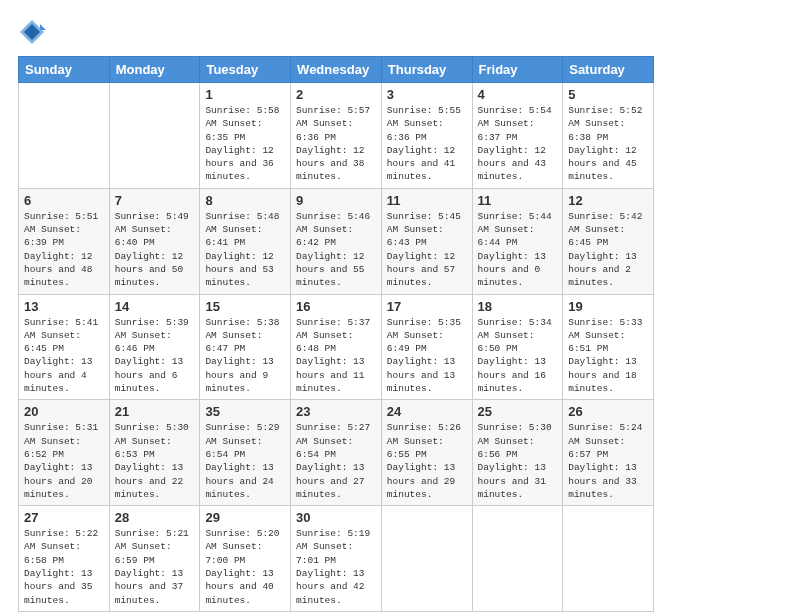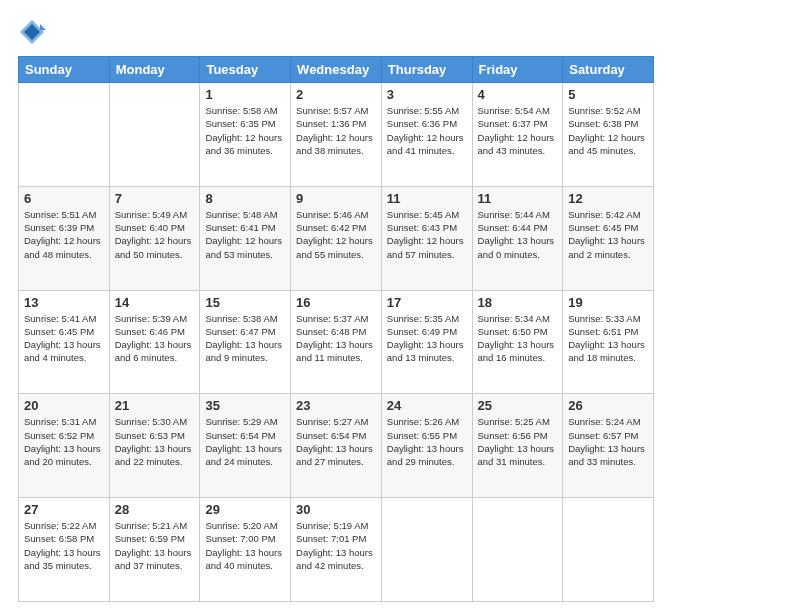--- a/index.html
+++ b/index.html
@@ -87,20 +87,21 @@
       font-size: 13px;
       font-weight: bold;
       color: #333;
       display: block;
       margin-bottom: 2px;
     }
     .day-info {
       font-size: 9.5px;
       color: #333;
       line-height: 1.4;
+      font-family: Liberation Mono, monospace;
     }
     .empty-cell {
       background: #fff !important;
     }
     .row-even td { background: #efefef; }
     .row-odd td { background: #fff; }
   </style>
 </head>
 <body>
 
@@ -141,21 +142,21 @@
           <td class="empty-cell"></td>
           <td>
             <span class="day-number">1</span>
             <div class="day-info">Sunrise: 5:58 AM
 Sunset: 6:35 PM
 Daylight: 12 hours and 36 minutes.</div>
           </td>
           <td>
             <span class="day-number">2</span>
             <div class="day-info">Sunrise: 5:57 AM
-Sunset: 1:36 PM
+Sunset: 6:36 PM
 Daylight: 12 hours and 38 minutes.</div>
           </td>
           <td>
             <span class="day-number">3</span>
             <div class="day-info">Sunrise: 5:55 AM
 Sunset: 6:36 PM
 Daylight: 12 hours and 41 minutes.</div>
           </td>
           <td>
             <span class="day-number">4</span>
@@ -284,21 +285,21 @@
 Daylight: 13 hours and 27 minutes.</div>
           </td>
           <td>
             <span class="day-number">24</span>
             <div class="day-info">Sunrise: 5:26 AM
 Sunset: 6:55 PM
 Daylight: 13 hours and 29 minutes.</div>
           </td>
           <td>
             <span class="day-number">25</span>
-            <div class="day-info">Sunrise: 5:25 AM
+            <div class="day-info">Sunrise: 5:30 AM
 Sunset: 6:56 PM
 Daylight: 13 hours and 31 minutes.</div>
           </td>
           <td>
             <span class="day-number">26</span>
             <div class="day-info">Sunrise: 5:24 AM
 Sunset: 6:57 PM
 Daylight: 13 hours and 33 minutes.</div>
           </td>
         </tr>

